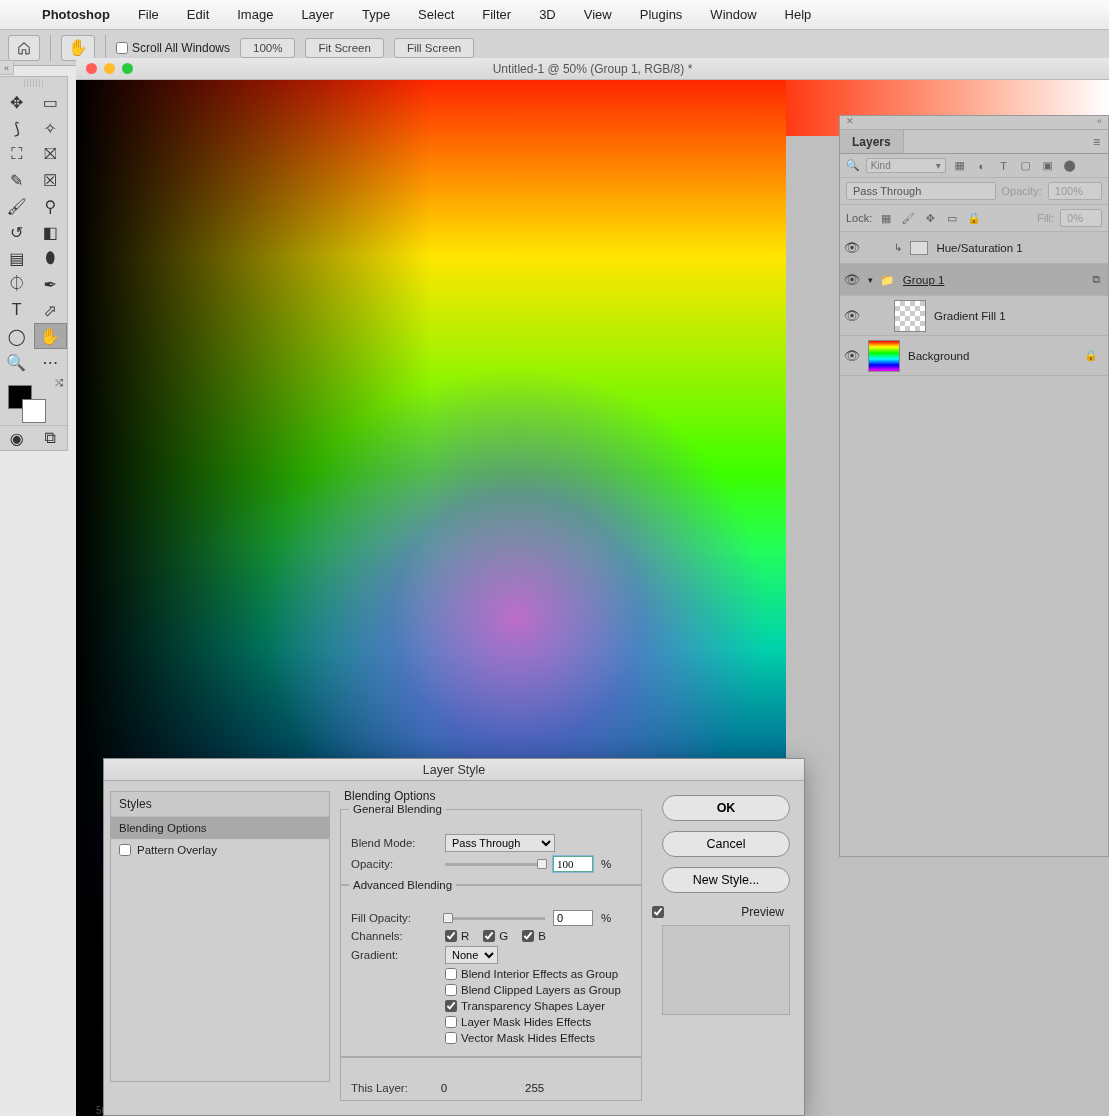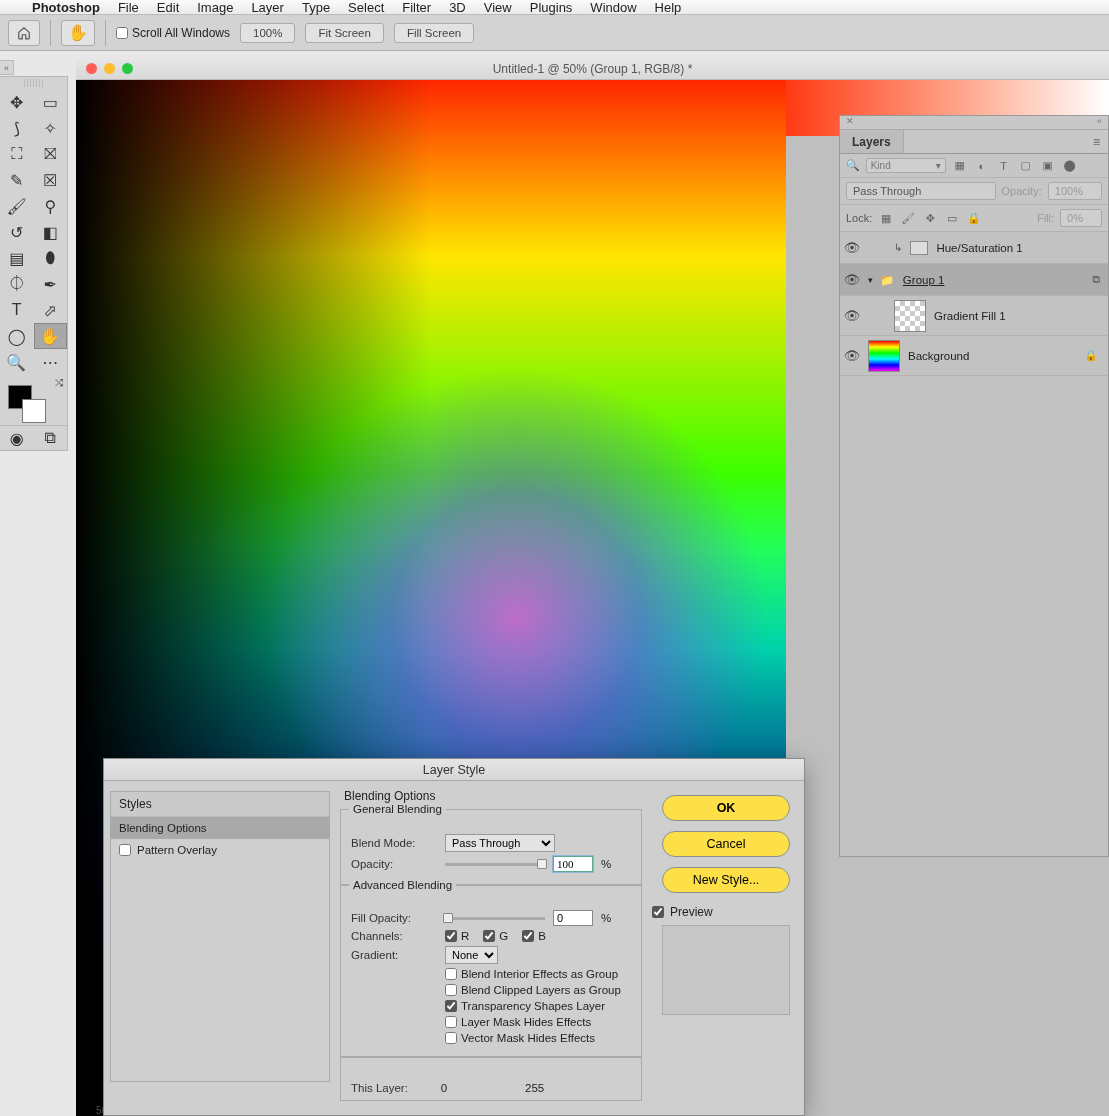--- a/index.html
+++ b/index.html
@@ -1,19 +1,19 @@
 <!DOCTYPE html>
 <html><head>
 <meta charset="utf-8">
 <style>
 * { margin: 0; padding: 0; box-sizing: border-box; font-family: -apple-system, "Helvetica Neue", Arial, sans-serif; }
 body { background: #e8e8e8; width: 1109px; height: 1116px; overflow: hidden; position: relative; font-size: 12px; color: #222; -webkit-font-smoothing: antialiased; }
 
 
-.menubar { height: 15px; background: linear-gradient(#fbfbfb,#eaeaea); border-bottom: 1px solid #bbb; display: flex; align-items: center; padding: 0 14px; gap: 18px; font-size: 13px; }
+.menubar { height: 30px; background: linear-gradient(#fbfbfb,#eaeaea); border-bottom: 1px solid #bbb; display: flex; align-items: center; padding: 0 14px; gap: 28px; font-size: 13px; }
 .menubar .apple { font-size: 14px; }
 .menubar .app { font-weight: bold; }
 
 
 .optbar { height: 36px; background: #d3d3d3; border-bottom: 1px solid #b0b0b0; display: flex; align-items: center; padding: 0 8px; gap: 10px; font-size: 12px; }
 .home-btn { width: 32px; height: 26px; border: 1px solid #aaa; border-radius: 3px; background: #e2e2e2; display:flex; align-items:center; justify-content:center; }
 .hand-ico { width: 34px; height: 26px; border: 1px solid #aaa; border-radius:3px; background:#e2e2e2; display:flex;align-items:center;justify-content:center; font-size:16px;}
 .opt-chk { display:flex; align-items:center; gap:4px;}
 .opt-btn { padding: 3px 12px; border: 1px solid #aaa; border-radius:3px; background:#e2e2e2; font-size:11.5px; color:#444;}
 
@@ -89,24 +89,24 @@
 .frow { display:flex; align-items:center; gap:8px; font-size:11.5px; margin:4px 0;}
 .frow .lbl { width:86px; text-align:left; color:#333;}
 .slider { flex:0 0 100px; height:3px; background:#aaa; position:relative;}
 .slider .thumb-s { position:absolute; top:-4px; width:10px;height:10px; background:#eee; border:1px solid #888; border-radius:1px;}
 .ninput { width:40px; border:1px solid #888; background:#fff; font-size:11px; padding:1px 3px; text-align:left;}
 .ninput.hl { border:1px solid #5a9; box-shadow:0 0 0 1px rgba(80,160,220,0.5);font-family:Liberation Serif, serif;}
 .chkrow { display:flex; align-items:center; gap:14px;}
 .chk { display:flex; align-items:center; gap:4px;}
 input[type=checkbox]{ width:12px;height:12px; accent-color:#555;}
 .dlg-right { width:152px; padding:14px 14px 0 0;}
-.bigbtn { display:block; width:128px; margin:0 0 10px auto; padding:5px 0; font-size:12.5px; background:#fde047; border:1px solid #8e8e8e; border-radius:14px; text-align:center;}
+.bigbtn { display:block; width:128px; margin:0 0 10px auto; padding:5px 0; font-size:12.5px; background:#e5e5e5; border:1px solid #8e8e8e; border-radius:14px; text-align:center;}
 .bigbtn.primary { font-weight:600;}
 .prev-box { width:128px; height:90px; border:1px solid #aaa; background:#c7c7c7; margin-left:auto; margin-top:6px;}
-.prev-row { display:flex; align-items:center; justify-content:flex-start; gap:6px; margin:12px 6px 0 0; font-size:12px;}
+.prev-row { display:flex; align-items:center; justify-content:space-between; gap:6px; margin:12px 6px 0 0; font-size:12px;}
 select.native { font-size:11px; border:1px solid #999; background:#e3e3e3; padding:1px 2px;}
 </style>
 </head>
 <body>
 
 <div class="menubar">
   <span class="apple"></span>
   <span class="app">Photoshop</span>
   <span>File</span>
   <span>Edit</span>

